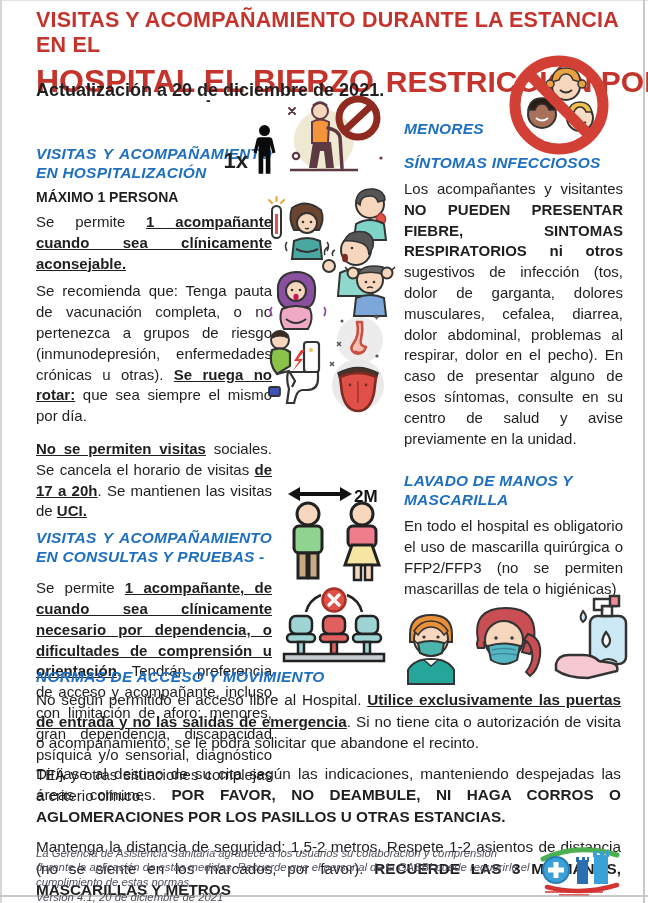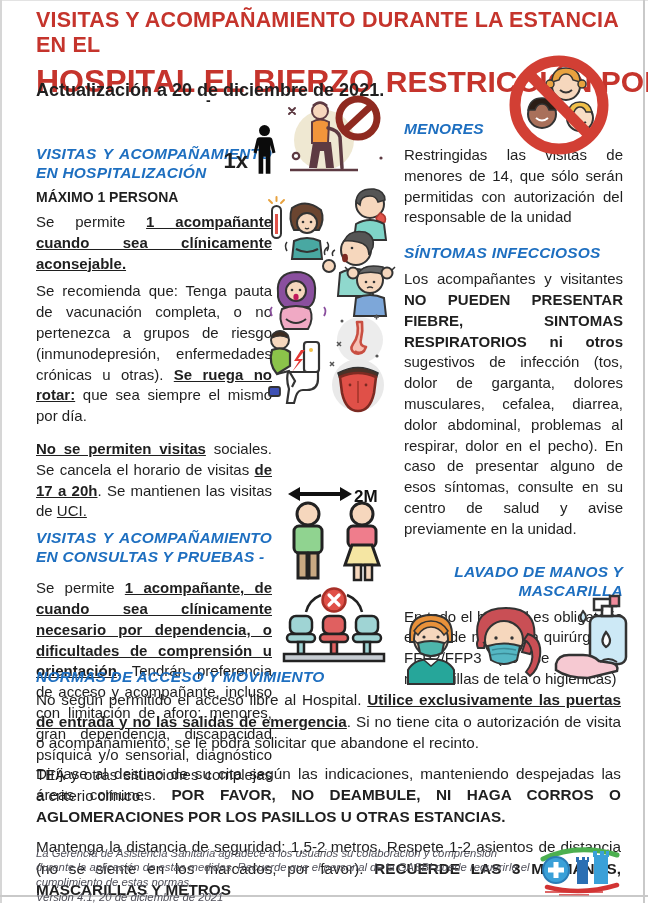--- a/index.html
+++ b/index.html
@@ -41,21 +41,21 @@
   .stray{position:absolute;top:-9px;left:170px;font-weight:bold;font-size:14px;color:var(--text);}
 
   .maxline{margin-top:7px;font-size:14px;font-weight:bold;}
   .onex{position:absolute;top:22px;right:-6px;display:flex;align-items:flex-end;gap:3px;}
   .onex .mult{font-size:22px;font-weight:bold;line-height:1;padding-bottom:5px;}
 
   p.body{font-size:15px;line-height:20.8px;text-align:justify;margin:7px 0 0;}
   p.gap{margin-top:12px;}
   .mt14{margin-top:6px;}
   .mt15{margin-top:15px;}
-  .mt22{margin-top:22px;text-align:right;}
+  .mt22{margin-top:22px;}
 
   
   .bottom{left:36px;top:667px;width:585px;}
   .bottom p{font-size:15.3px;line-height:21.5px;text-align:justify;margin:3px 0 9px;}
 
   .footer{left:36px;top:846px;width:498px;font-size:11.3px;line-height:14.3px;
           font-style:italic;color:var(--footer-gray);}
   .footer .ver{margin-top:1px;}
 
   svg{display:block;}
@@ -83,28 +83,27 @@
   <div class="maxline">MÁXIMO 1 PERSONA</div>
   <div class="onex">
     <span class="mult">1x</span>
     <svg width="27" height="54" viewBox="0 0 32 60">
       <circle cx="16" cy="7" r="6.5" fill="#0b0b0b"></circle>
       <path fill="#0b0b0b" d="M10 15h12c2 0 3 1.2 3.5 3L29 33l-3.6 1-2.4-10v34h-5.5V38h-3v20H9V24L6.6 34 3 33l3.5-15C7 16.2 8 15 10 15z"></path>
     </svg>
   </div>
   <p class="body"><span>Se permite </span><span style="font-weight: bold; text-decoration: underline;">1 acompañante cuando sea clínicamente aconsejable.</span></p>
   <p class="body"><span>Se recomienda que: Tenga pauta de vacunación completa, o no pertenezca a grupos de riesgo (inmunodepresión, enfermedades crónicas u otras). </span><span style="font-weight: bold; text-decoration: underline;">Se ruega no rotar:</span><span> que sea siempre el mismo por día.</span></p>
-  <p class="body gap"><span style="font-weight: bold; text-decoration: underline;">No se permiten visitas</span><span> sociales. Se cancela el horario de visitas </span><span style="font-weight: bold; text-decoration: underline;">de 17 a 20h</span><span>. Se mantienen las visitas de </span><span style="font-weight: normal; text-decoration: underline;">UCI.</span></p>
+  <p class="body gap"><span style="font-weight: bold; text-decoration: underline;">No se permiten visitas</span><span> sociales. Se cancela el horario de visitas </span><span style="font-weight: bold; text-decoration: underline;">de 17 a 20h</span><span>. Se mantienen las visitas de </span><span style="font-weight: bold; text-decoration: underline;">UCI.</span></p>
   <div class="h-blue just mt14">VISITAS Y ACOMPAÑAMIENTO EN CONSULTAS Y PRUEBAS -</div>
   <p class="body gap"><span>Se permite </span><span style="font-weight: bold; text-decoration: underline;">1 acompañante, de cuando sea clínicamente necesario por dependencia, o dificultades de comprensión u orientación</span><span>. Tendrán preferencia de acceso y acompañante, incluso con limitación de aforo: menores, gran dependencia, discapacidad psíquica y/o sensorial, diagnóstico TEA y otras situaciones complejas a criterio clínico.</span></p>
 </section>
 
 <section class="abs col-right">
   <div class="h-blue">MENORES</div>
-  <p class="body">Restringidas las visitas de menores de 14, que sólo serán permitidas con autorización del responsable de la unidad</p>
   <div class="h-blue mt15">SÍNTOMAS INFECCIOSOS</div>
   <p class="body"><span>Los acompañantes y visitantes </span><span style="font-weight: bold;">NO PUEDEN PRESENTAR FIEBRE, SINTOMAS RESPIRATORIOS ni otros</span><span> sugestivos de infección (tos, dolor de garganta, dolores musculares, cefalea, diarrea, dolor abdominal, problemas al respirar, dolor en el pecho). En caso de presentar alguno de esos síntomas, consulte en su centro de salud y avise previamente en la unidad.</span></p>
   <div class="h-blue mt22">LAVADO DE MANOS Y MASCARILLA</div>
   <p class="body">En todo el hospital es obligatorio el uso de mascarilla quirúrgica o FFP2/FFP3 (no se permiten mascarillas de tela o higiénicas)</p>
 </section>
 
 <section class="abs bottom">
   <div class="h-blue">NORMAS DE ACCESO Y MOVIMIENTO</div>
   <p><span>No según permitido el acceso libre al Hospital. </span><span style="font-weight: bold; text-decoration: underline;">Utilice exclusivamente las puertas de entrada y no las salidas de emergencia</span><span>. Si no tiene cita o autorización de visita o acompañamiento, se le podrá solicitar que abandone el recinto.</span></p>
   <p><span>Diríjase al destino de su cita según las indicaciones, manteniendo despejadas las áreas comunes. </span><span style="font-weight: bold; margin-top: 26px;">POR FAVOR, NO DEAMBULE, NI HAGA CORROS O AGLOMERACIONES POR LOS PASILLOS U OTRAS ESTANCIAS.</span></p>

